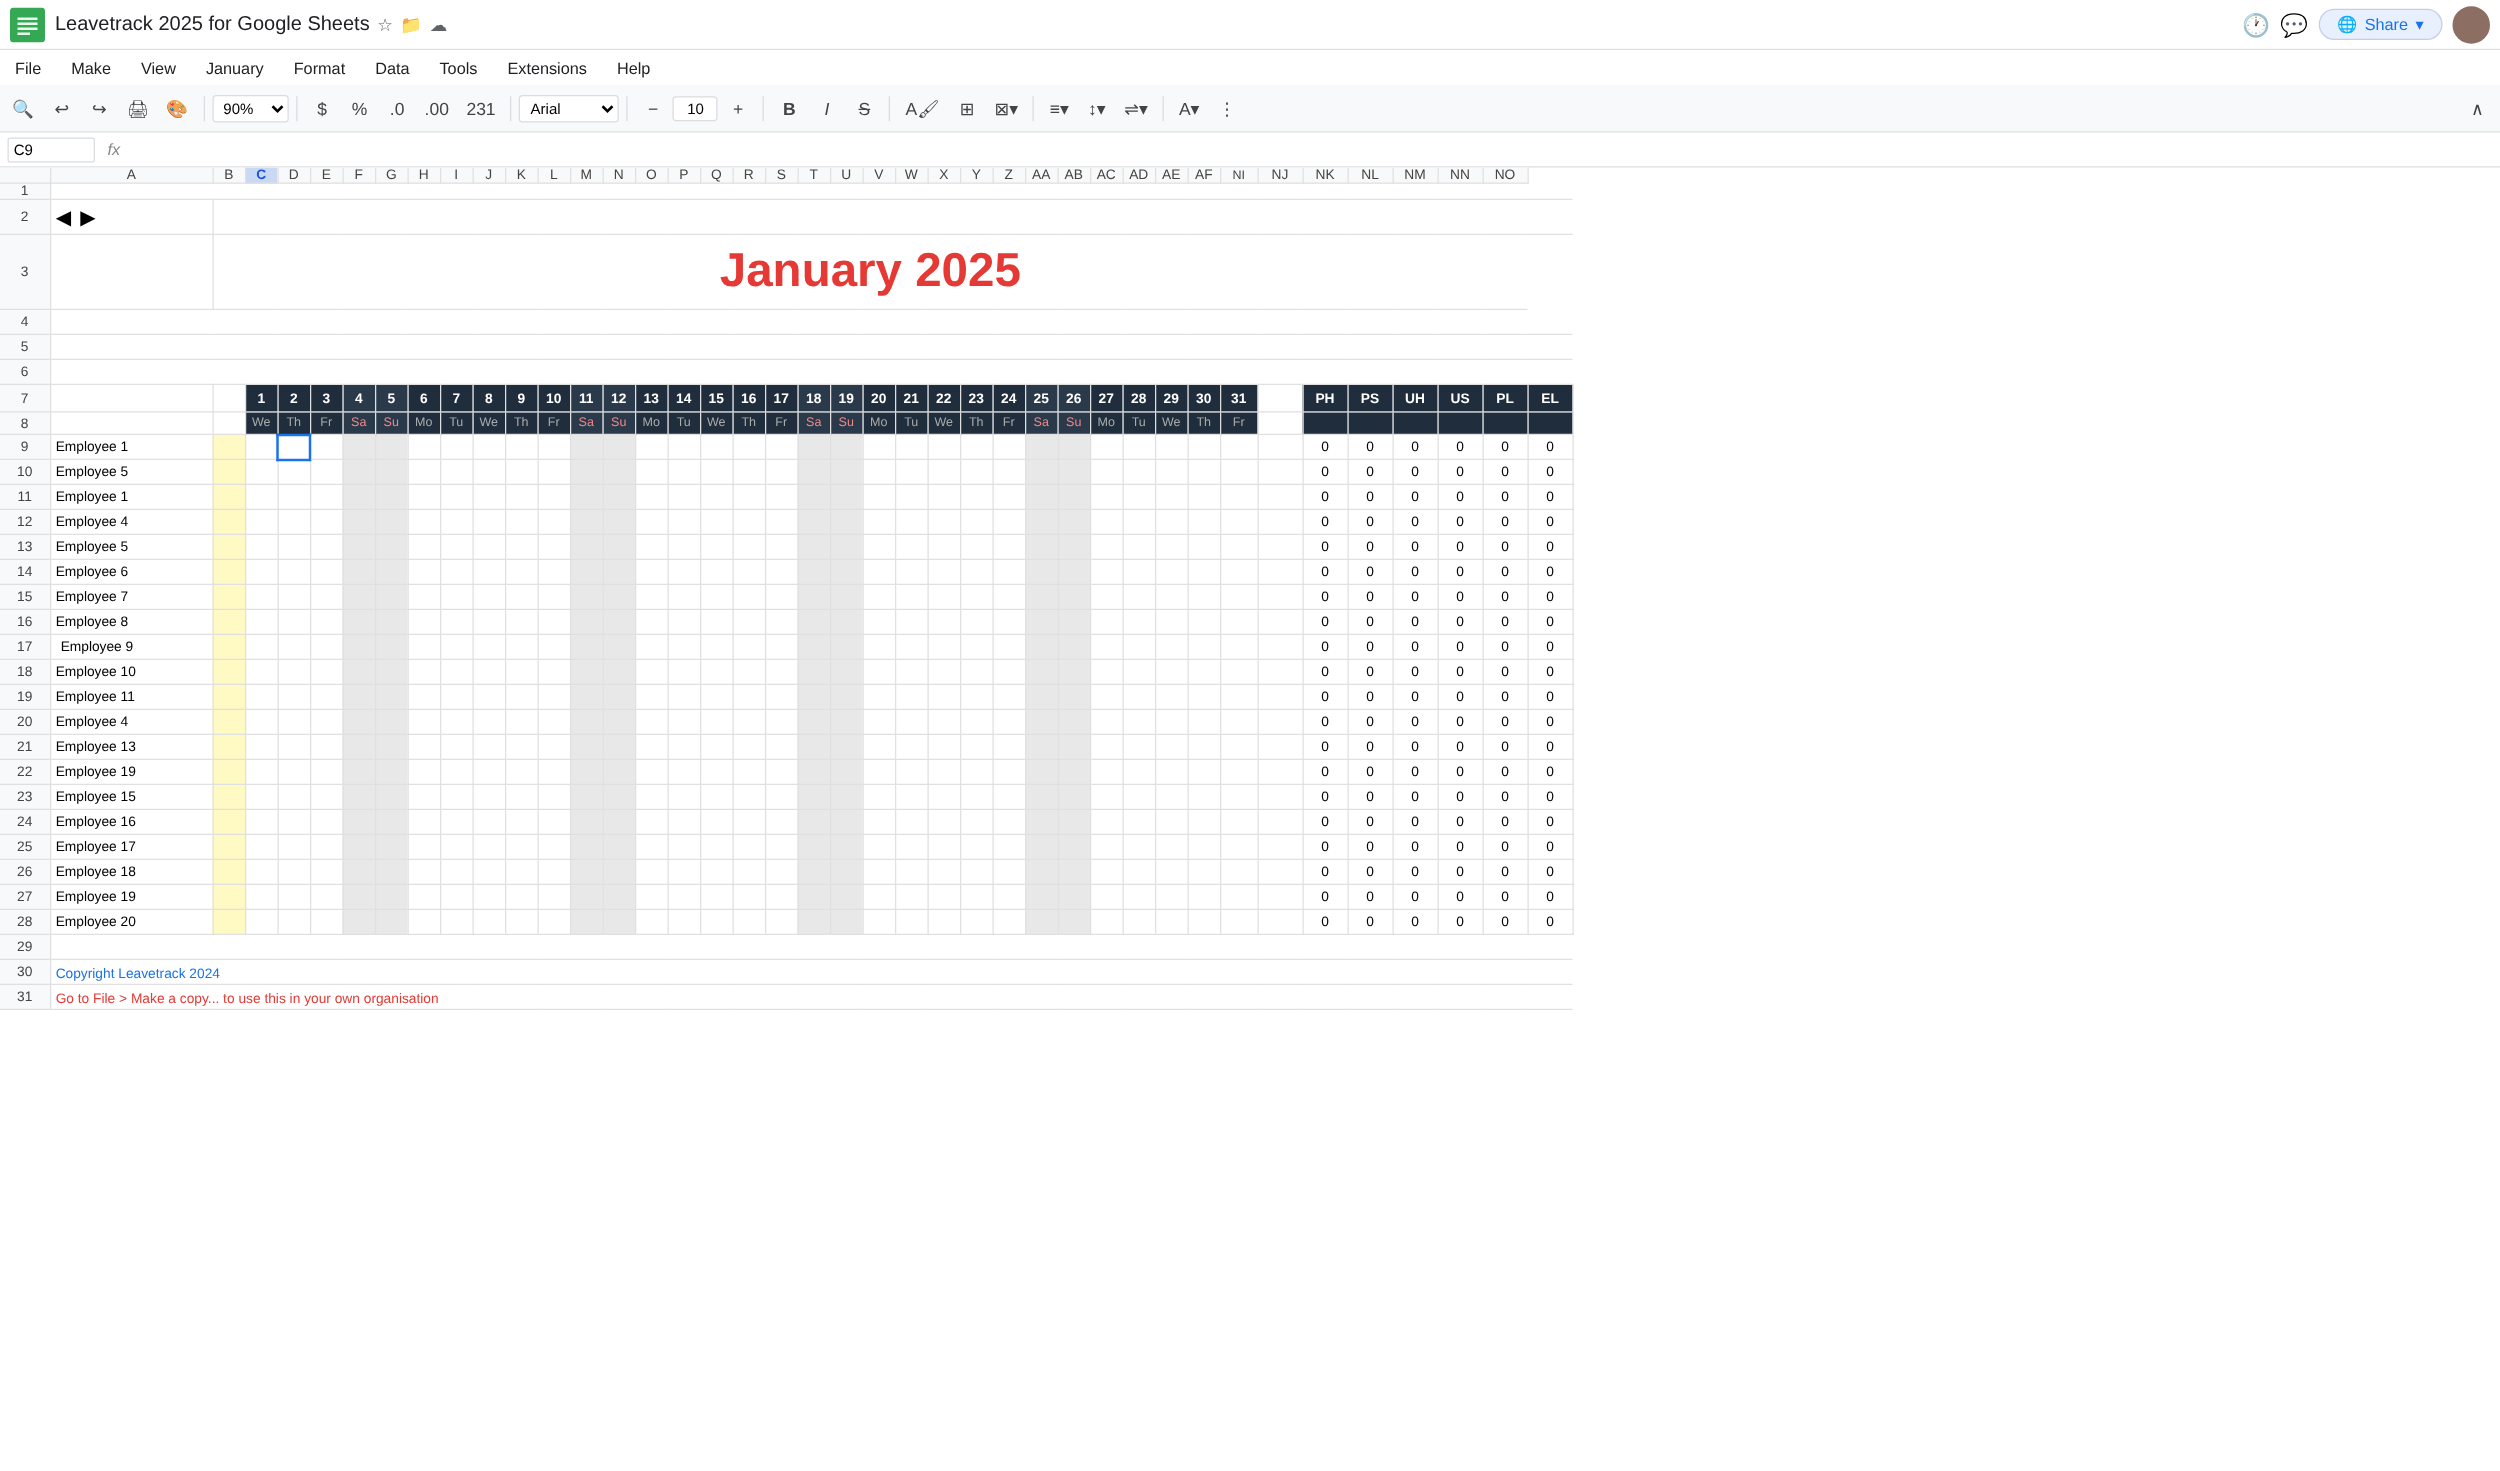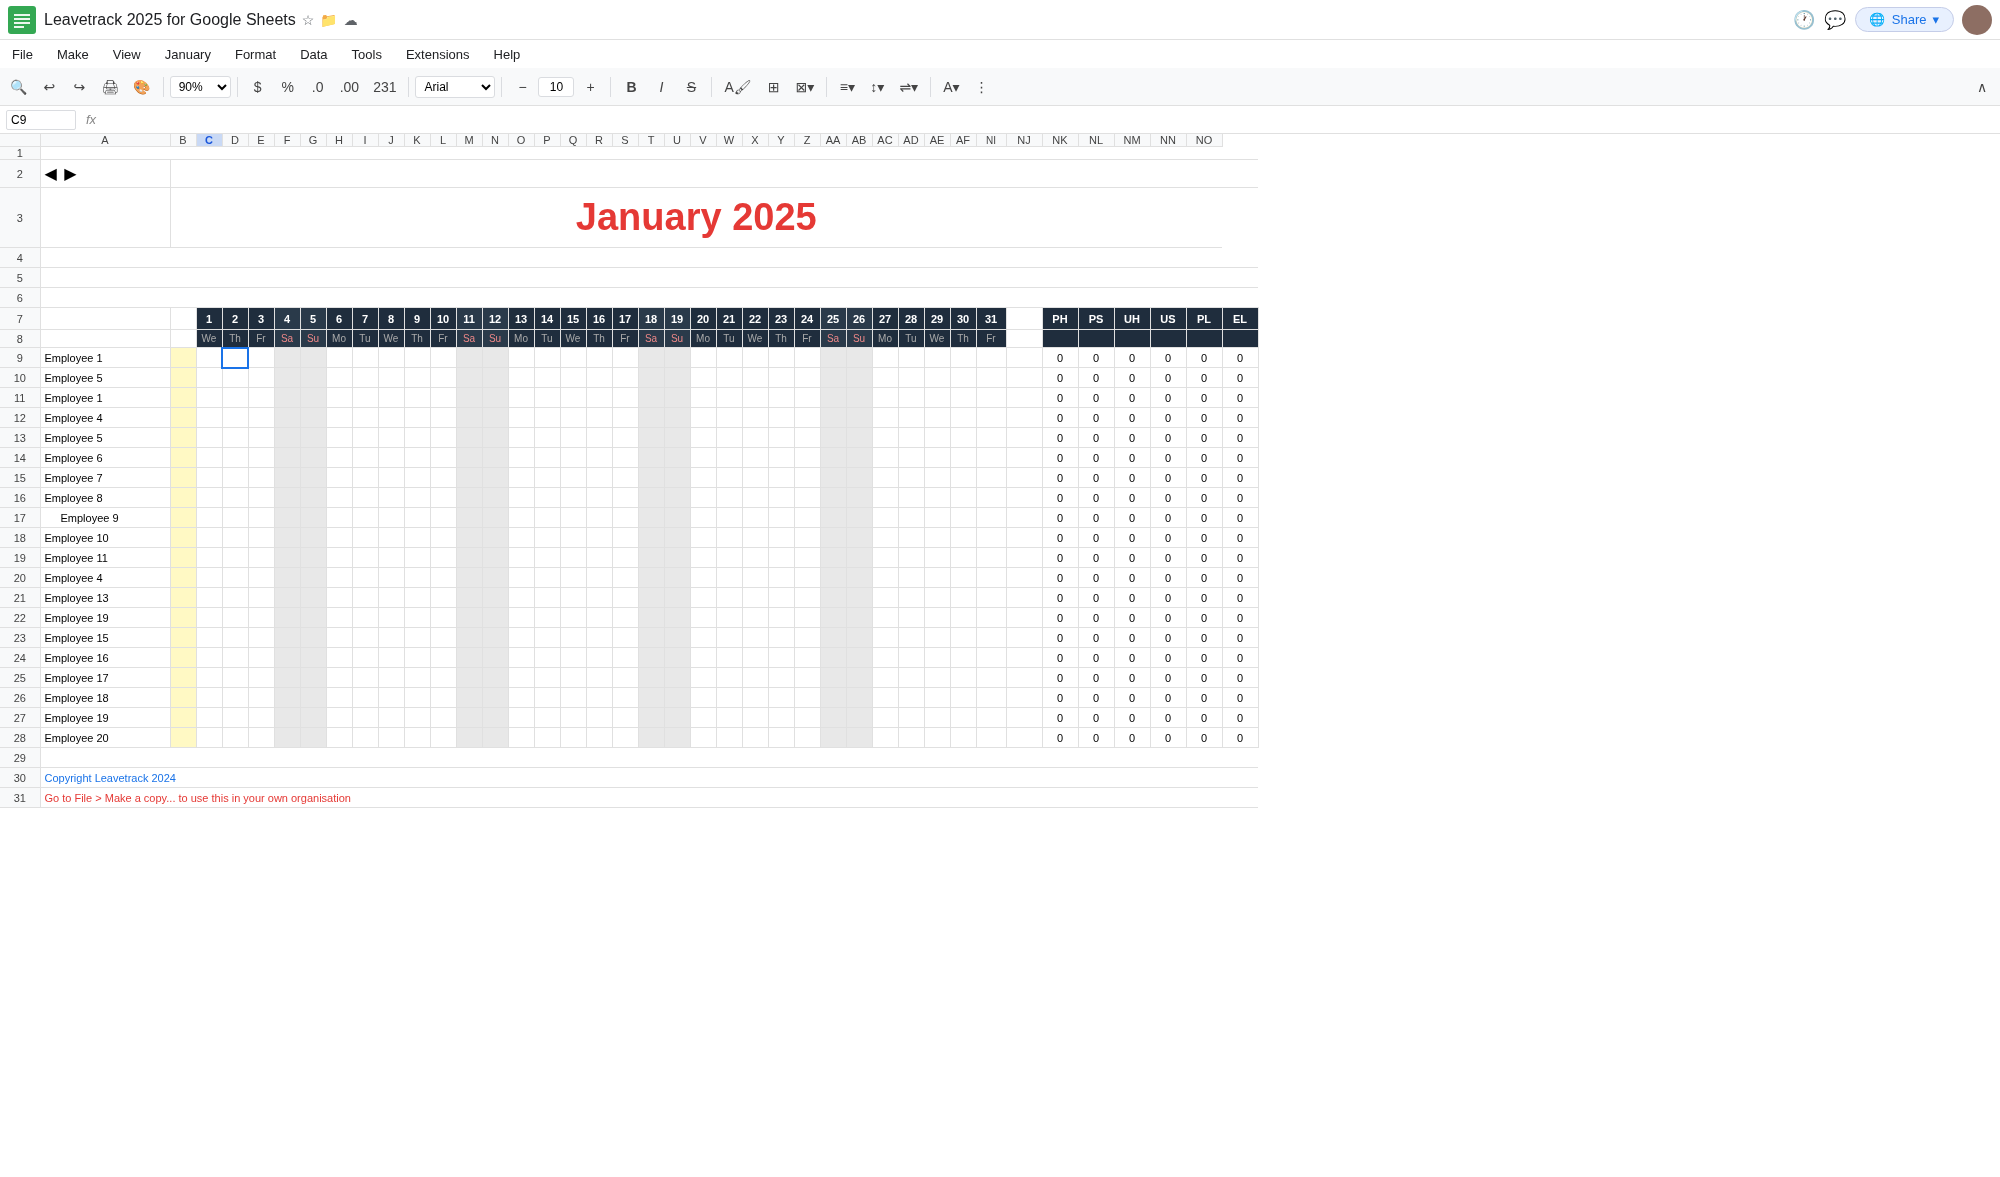--- a/index.html
+++ b/index.html
@@ -677,21 +677,21 @@
             <td style="width:30px;border-right:1px solid #e0e0e0;border-bottom:1px solid #e0e0e0;"></td>
             <td style="width:36px;border-right:1px solid #e0e0e0;border-bottom:1px solid #e0e0e0;text-align:center;font-size:11px;">0</td>
             <td style="width:36px;border-right:1px solid #e0e0e0;border-bottom:1px solid #e0e0e0;text-align:center;font-size:11px;">0</td>
             <td style="width:36px;border-right:1px solid #e0e0e0;border-bottom:1px solid #e0e0e0;text-align:center;font-size:11px;">0</td>
             <td style="width:36px;border-right:1px solid #e0e0e0;border-bottom:1px solid #e0e0e0;text-align:center;font-size:11px;">0</td>
             <td style="width:36px;border-right:1px solid #e0e0e0;border-bottom:1px solid #e0e0e0;text-align:center;font-size:11px;">0</td>
             <td style="width:36px;border-right:1px solid #e0e0e0;border-bottom:1px solid #e0e0e0;text-align:center;font-size:11px;">0</td>
           </tr>
           <tr style="height:20px;">
     <td style="width:40px;background:#f8f9fa;border-right:1px solid #e0e0e0;border-bottom:1px solid #e0e0e0;text-align:center;font-size:11px;color:#444;">17</td>
-    <td style="width:130px;border-right:1px solid #e0e0e0;border-bottom:1px solid #e0e0e0;padding-left:20px;font-size:11px;">Employee 9</td>
+    <td style="width:130px;border-right:1px solid #e0e0e0;border-bottom:1px solid #e0e0e0;padding-left:8px;font-size:11px;">Employee 9</td>
     <td style="width:26px;border-right:1px solid #e0e0e0;border-bottom:1px solid #e0e0e0;background:#fff9c4;"></td>
             <td style="width:26px;border-right:1px solid #e0e0e0;border-bottom:1px solid #e0e0e0;background:#fff;text-align:center;font-size:11px;"></td>
             <td style="width:26px;border-right:1px solid #e0e0e0;border-bottom:1px solid #e0e0e0;background:#fff;text-align:center;font-size:11px;"></td>
             <td style="width:26px;border-right:1px solid #e0e0e0;border-bottom:1px solid #e0e0e0;background:#fff;text-align:center;font-size:11px;"></td>
             <td style="width:26px;border-right:1px solid #e0e0e0;border-bottom:1px solid #e0e0e0;background:#e8e8e8;text-align:center;font-size:11px;"></td>
             <td style="width:26px;border-right:1px solid #e0e0e0;border-bottom:1px solid #e0e0e0;background:#e8e8e8;text-align:center;font-size:11px;"></td>
             <td style="width:26px;border-right:1px solid #e0e0e0;border-bottom:1px solid #e0e0e0;background:#fff;text-align:center;font-size:11px;"></td>
             <td style="width:26px;border-right:1px solid #e0e0e0;border-bottom:1px solid #e0e0e0;background:#fff;text-align:center;font-size:11px;"></td>
             <td style="width:26px;border-right:1px solid #e0e0e0;border-bottom:1px solid #e0e0e0;background:#fff;text-align:center;font-size:11px;"></td>
             <td style="width:26px;border-right:1px solid #e0e0e0;border-bottom:1px solid #e0e0e0;background:#fff;text-align:center;font-size:11px;"></td>

